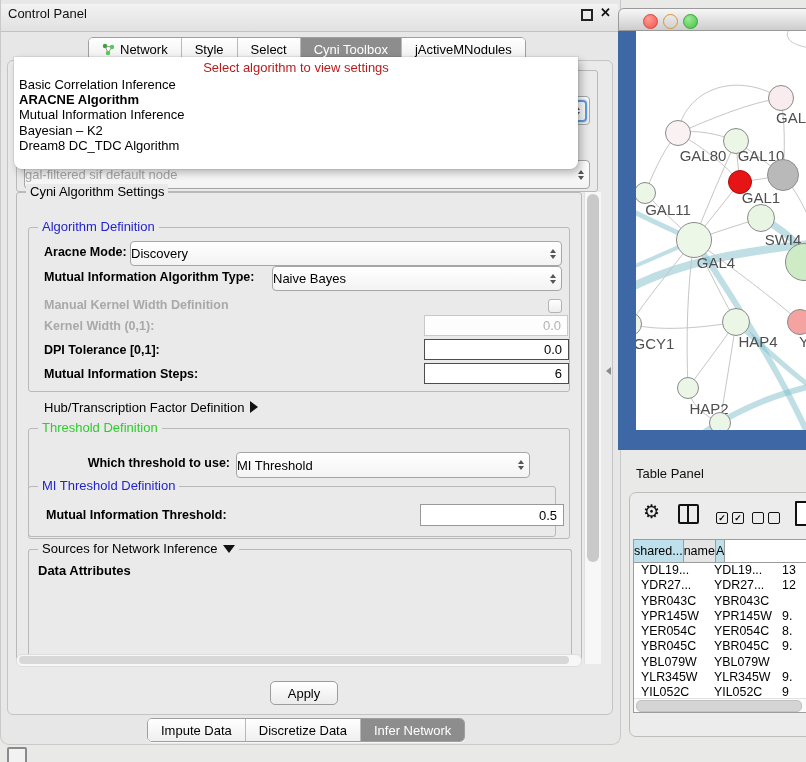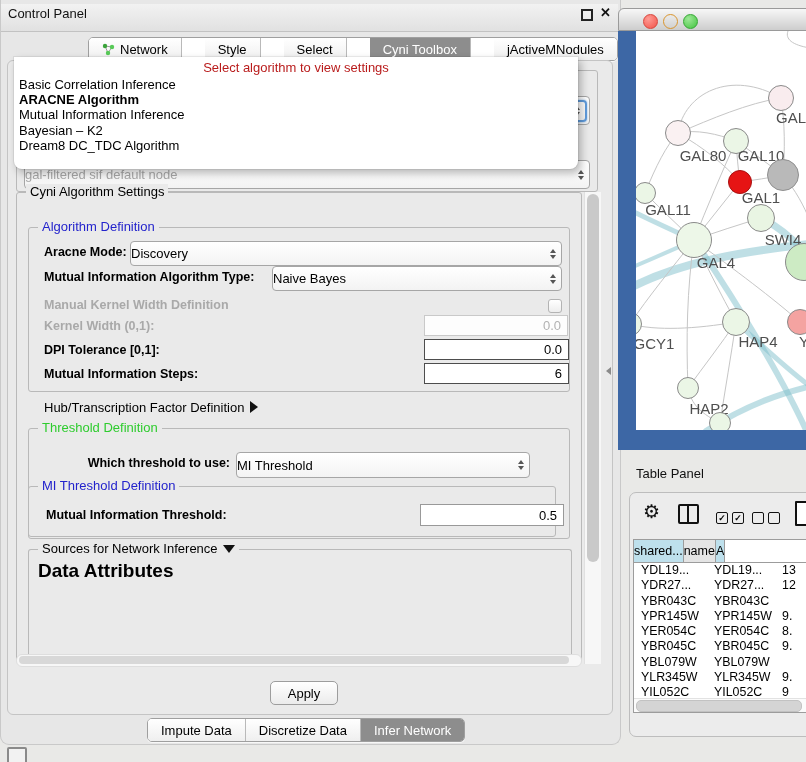--- a/index.html
+++ b/index.html
@@ -124,21 +124,21 @@
 <body>
 
 <div id="page">
 
   <div class="abs" id="cp-window"></div>
   <div class="abs" id="cp-titlebar"></div>
   <div class="abs" id="cp-title">Control Panel</div>
   <div class="abs float-btn"></div>
   <div class="abs close-btn">✕</div>
 
-  <div class="seg" style="left:88px;top:37px;gap:23px;">
+  <div class="seg" style="left:88px;top:37px;">
       <div class="segitem">
       <span style="display:inline-flex;">
         <svg width="13" height="13" viewBox="0 0 13 13">
           <line x1="3" y1="3" x2="10" y2="4" stroke="#9a9a9a" stroke-width="1"></line>
           <line x1="3" y1="3" x2="6" y2="10" stroke="#9a9a9a" stroke-width="1"></line>
           <line x1="10" y1="4" x2="6" y2="10" stroke="#9a9a9a" stroke-width="1"></line>
           <circle cx="3" cy="3" r="2.2" fill="#3aa33a"></circle>
           <circle cx="10" cy="4" r="2.2" fill="#57c957"></circle>
           <circle cx="6" cy="10" r="2.2" fill="#57c957"></circle>
         </svg>
@@ -241,21 +241,21 @@
   <div class="numfield" style="left:420px;top:504px;width:130px;height:20px;">
     <span>0.5</span>
   </div>
 
   <div class="abs gbox" style="left:28px;top:549px;width:542px;height:108px;border-bottom:none;">
     <span class="legend">
       <span>Sources for Network Inference</span>
       <span class="tri-dn-b"></span>
     </span>
   </div>
-  <span class="lbl" style="left:38px;top:559px;font-size:19px;">Data Attributes</span>
+  <span class="lbl" style="left:38px;top:559px;font-size:13px;">Data Attributes</span>
 
   <div class="abs sb-track-h" style="left:16px;top:654px;width:564px;height:11px;">
     <div class="sb-thumb" style="left:2px;top:1px;width:550px;height:8px;background:#d8d8d8;"></div>
   </div>
   <div class="abs sb-track-v" style="left:584px;top:192px;width:16px;height:472px;">
     <div class="sb-thumb" style="left:2px;top:2px;width:12px;height:368px;"></div>
   </div>
 
   <div class="btn" style="left:270px;top:681px;width:66px;height:22px;">
     <span>Apply</span>

